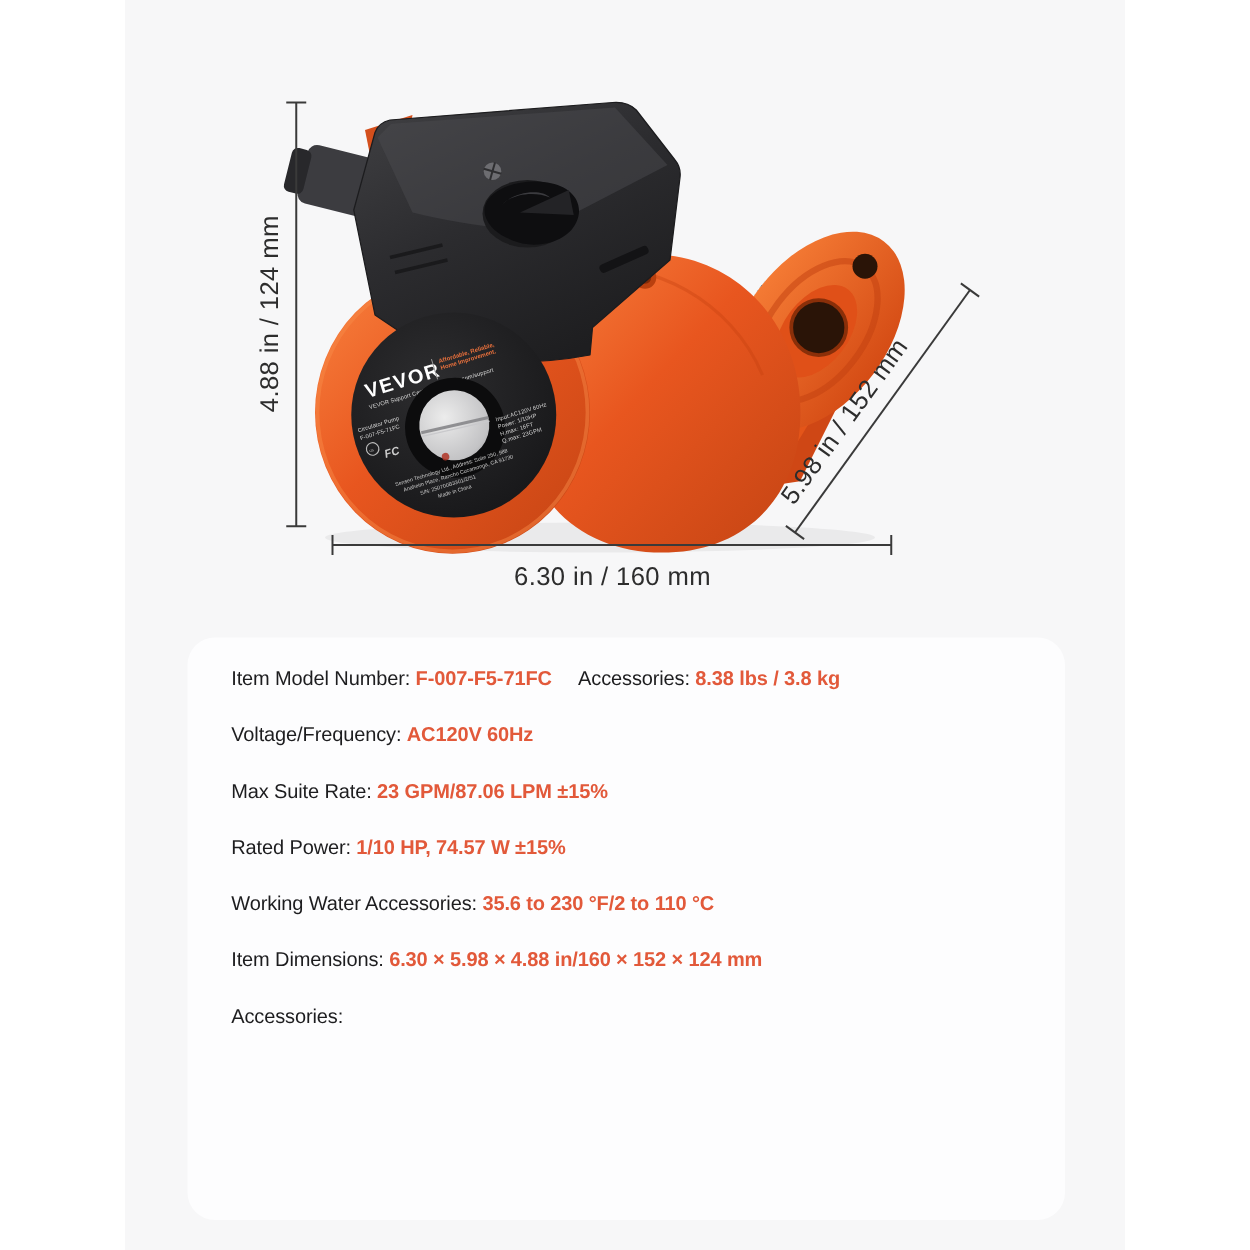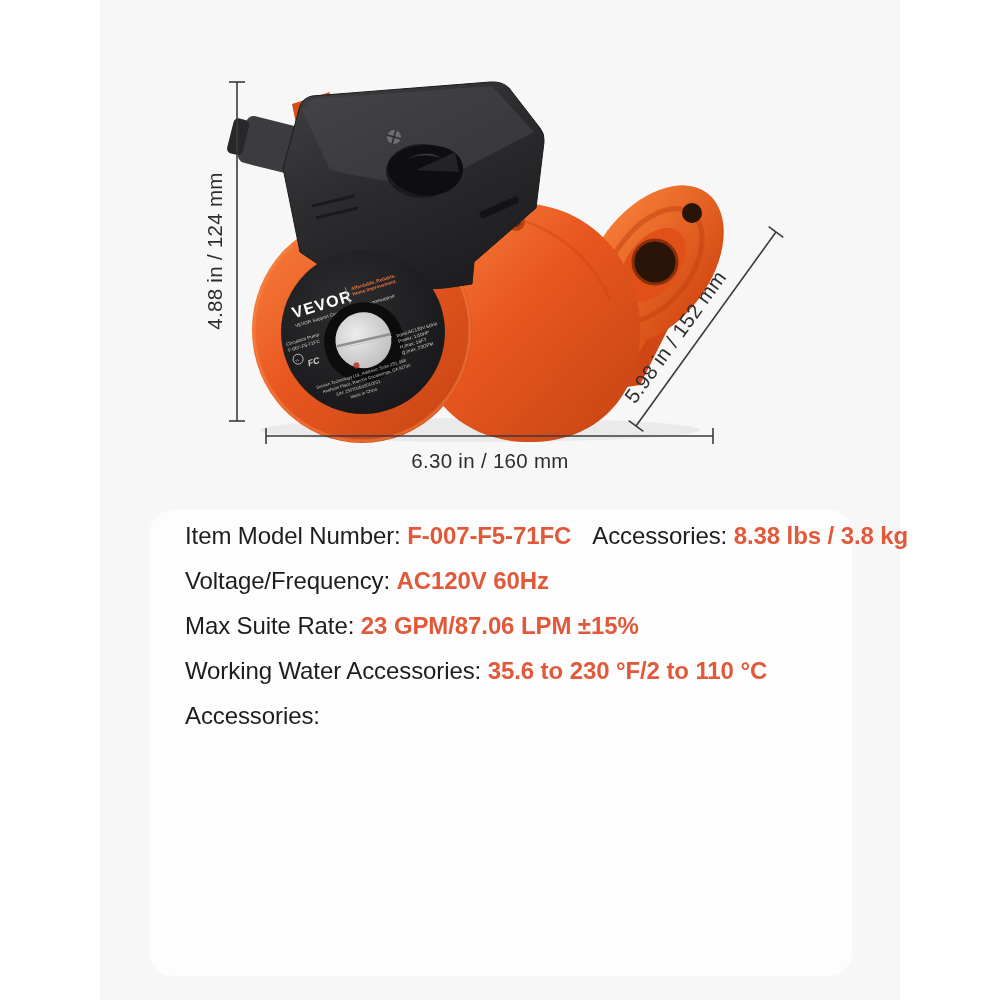--- a/index.html
+++ b/index.html
@@ -10,21 +10,21 @@
     --accent:#e2593a;--photo-bg:#f7f7f8;--panel-bg:#fdfdfe;--pump-orange:#e8561f;
   }
   .photo-col{position:absolute;left:100px;top:0;width:800px;height:1000px;background:var(--photo-bg);}
   svg.scene{position:absolute;left:100px;top:0;width:800px;height:500px;display:block;}
   .dim-text{fill:#2d2d2d;font-size:20.5px;letter-spacing:0.3px;}
   .spec-panel{
     position:absolute;left:150px;top:510px;width:702px;height:466px;
     background:var(--panel-bg);border-radius:22px;box-sizing:border-box;
     padding:12px 26px 0 35px;
   }
-  .spec-row{height:44.9px;display:flex;font-size:24px;
+  .spec-row{height:44.9px;display:flex;align-items:center;font-size:16px;
     letter-spacing:-0.1px;white-space:pre;}
   .spec-label{color:#1d1d1f;font-weight:500;}
   .spec-value{color:var(--accent);font-weight:700;}
   .spec-gap{margin-left:21px;}
   .disc-small{fill:#d6d6d6;font-size:4.6px;letter-spacing:0.1px;}
   .disc-tiny{fill:#c8c8c8;font-size:4.3px;}
 </style>
 </head>
 <body style="--accent: #e2593a; --photo-bg: #f7f7f8; --panel-bg: #fdfdfe; --pump-orange: #e8561f;">
 
@@ -153,16 +153,18 @@
     <line x1="768.7" y1="226.7" x2="783.3" y2="237.3"></line>
   </g>
   <text class="dim-text" transform="translate(681 341) rotate(-54.2)" text-anchor="middle">5.98 in / 152 mm</text>
 </svg>
 
 <section class="spec-panel">
   <div id="specRows">
       <div class="spec-row"><span class="spec-label">Item Model Number: </span><span class="spec-value">F-007-F5-71FC</span><span class="spec-label spec-gap">Accessories: </span><span class="spec-value">8.38 lbs / 3.8 kg</span></div>
       <div class="spec-row"><span class="spec-label">Voltage/Frequency: </span><span class="spec-value">AC120V 60Hz</span></div>
       <div class="spec-row"><span class="spec-label">Max Suite Rate: </span><span class="spec-value">23 GPM/87.06 LPM ±15%</span></div>
+      <div class="spec-row"><span class="spec-label">Rated Power: </span><span class="spec-value">1/10 HP, 74.57 W ±15%</span></div>
       <div class="spec-row"><span class="spec-label">Working Water Accessories: </span><span class="spec-value">35.6 to 230 °F/2 to 110 °C</span></div>
+      <div class="spec-row"><span class="spec-label">Item Dimensions: </span><span class="spec-value">6.30 × 5.98 × 4.88 in/160 × 152 × 124 mm</span></div>
       <div class="spec-row"><span class="spec-label">Accessories: </span></div>
     </div>
 </section>
 
 </body></html>

